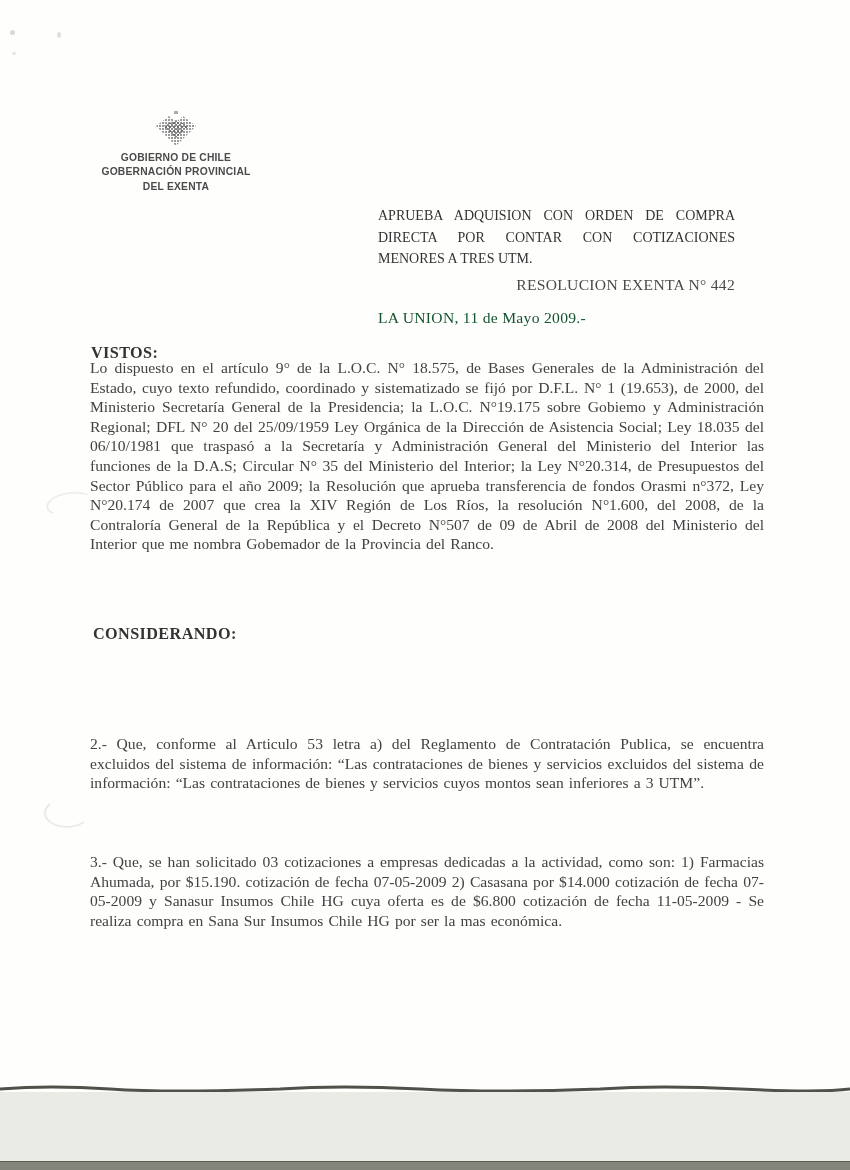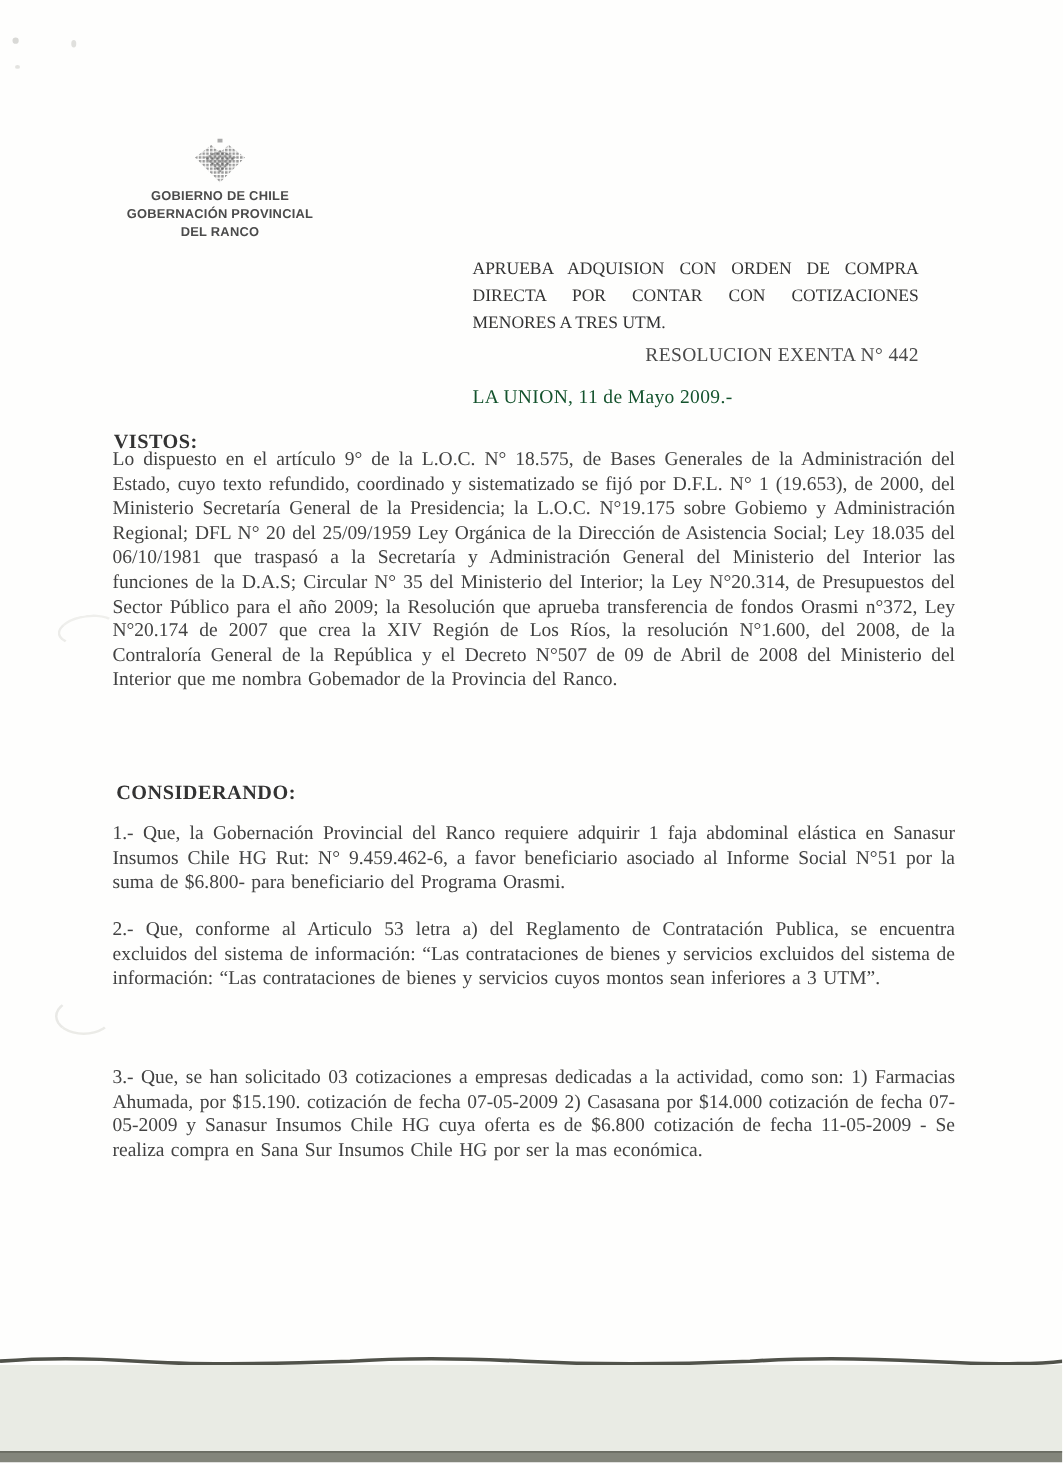--- a/index.html
+++ b/index.html
@@ -167,34 +167,33 @@
             <rect x="2" y="2" width="2" height="2" fill="#8a8a8a"></rect>
           </pattern>
         </defs>
         <rect x="21" y="1" width="4" height="3" fill="#ababab"></rect>
         <polygon points="3,16 16,6 23,12 30,6 43,16 23,36" fill="url(#dither1)"></polygon>
         <polygon points="10,16 23,28 36,16 23,10" fill="url(#dither2)"></polygon>
       </svg>
     </div>
     <div class="letterhead-text">GOBIERNO DE CHILE</div>
     <div class="letterhead-text">GOBERNACIÓN PROVINCIAL</div>
-    <div class="letterhead-text">DEL RANCO</div>
+    <div class="letterhead-text">DEL EXENTA</div>
   </div>
 
   <div class="title-block">
     <p class="subject">APRUEBA ADQUISION CON ORDEN DE COMPRA DIRECTA POR CONTAR CON COTIZACIONES MENORES A TRES UTM.</p>
     <p class="resolution">RESOLUCION EXENTA N° 442</p>
     <p class="place-date">LA UNION, 11 de Mayo 2009.-</p>
   </div>
 
   <h2 class="section-heading heading-vistos">VISTOS:</h2>
   <p class="body-para para-vistos">Lo dispuesto en el artículo 9° de la L.O.C. N° 18.575, de Bases Generales de la Administración del Estado, cuyo texto refundido, coordinado y sistematizado se fijó por D.F.L. N° 1 (19.653), de 2000, del Ministerio Secretaría General de la Presidencia; la L.O.C. N°19.175 sobre Gobiemo y Administración Regional; DFL N° 20 del 25/09/1959 Ley Orgánica de la Dirección de Asistencia Social; Ley 18.035 del 06/10/1981 que traspasó a la Secretaría y Administración General del Ministerio del Interior las funciones de la D.A.S; Circular N° 35 del Ministerio del Interior; la Ley N°20.314, de Presupuestos del Sector Público para el año 2009; la Resolución que aprueba transferencia de fondos Orasmi n°372, Ley N°20.174 de 2007 que crea la XIV Región de Los Ríos, la resolución N°1.600, del 2008, de la Contraloría General de la República y el Decreto N°507 de 09 de Abril de 2008 del Ministerio del Interior que me nombra Gobemador de la Provincia del Ranco.</p>
 
   <h2 class="section-heading heading-considerando">CONSIDERANDO:</h2>
-  <p class="body-para para-c1">1.- Que, la Gobernación Provincial del Ranco requiere adquirir 1 faja abdominal elástica en Sanasur Insumos Chile HG Rut: N° 9.459.462-6, a favor beneficiario asociado al Informe Social N°51 por la suma de $6.800- para beneficiario del Programa Orasmi.</p>
   <p class="body-para para-c2">2.- Que, conforme al Articulo 53 letra a) del Reglamento de Contratación Publica, se encuentra excluidos del sistema de información: “Las contrataciones de bienes y servicios excluidos del sistema de información: “Las contrataciones de bienes y servicios cuyos montos sean inferiores a 3 UTM”.</p>
   <p class="body-para para-c3">3.- Que, se han solicitado 03 cotizaciones a empresas dedicadas a la actividad, como son: 1) Farmacias Ahumada, por $15.190. cotización de fecha 07-05-2009 2) Casasana por $14.000 cotización de fecha 07-05-2009 y Sanasur Insumos Chile HG cuya oferta es de $6.800 cotización de fecha 11-05-2009 - Se realiza compra en Sana Sur Insumos Chile HG por ser la mas económica.</p>
 
   <div class="arc-artifact arc-1"></div>
   <div class="arc-artifact arc-2"></div>
 
   <svg class="bottom-edge-line" viewBox="0 0 850 12" preserveAspectRatio="none">
     <path d="M0,6 Q50,2 110,6 T280,6 Q340,2 420,6 T600,6 Q660,2 740,6 T850,6" fill="none" stroke="#50524a" stroke-width="3"></path>
   </svg>
   <div class="bottom-band"></div>

